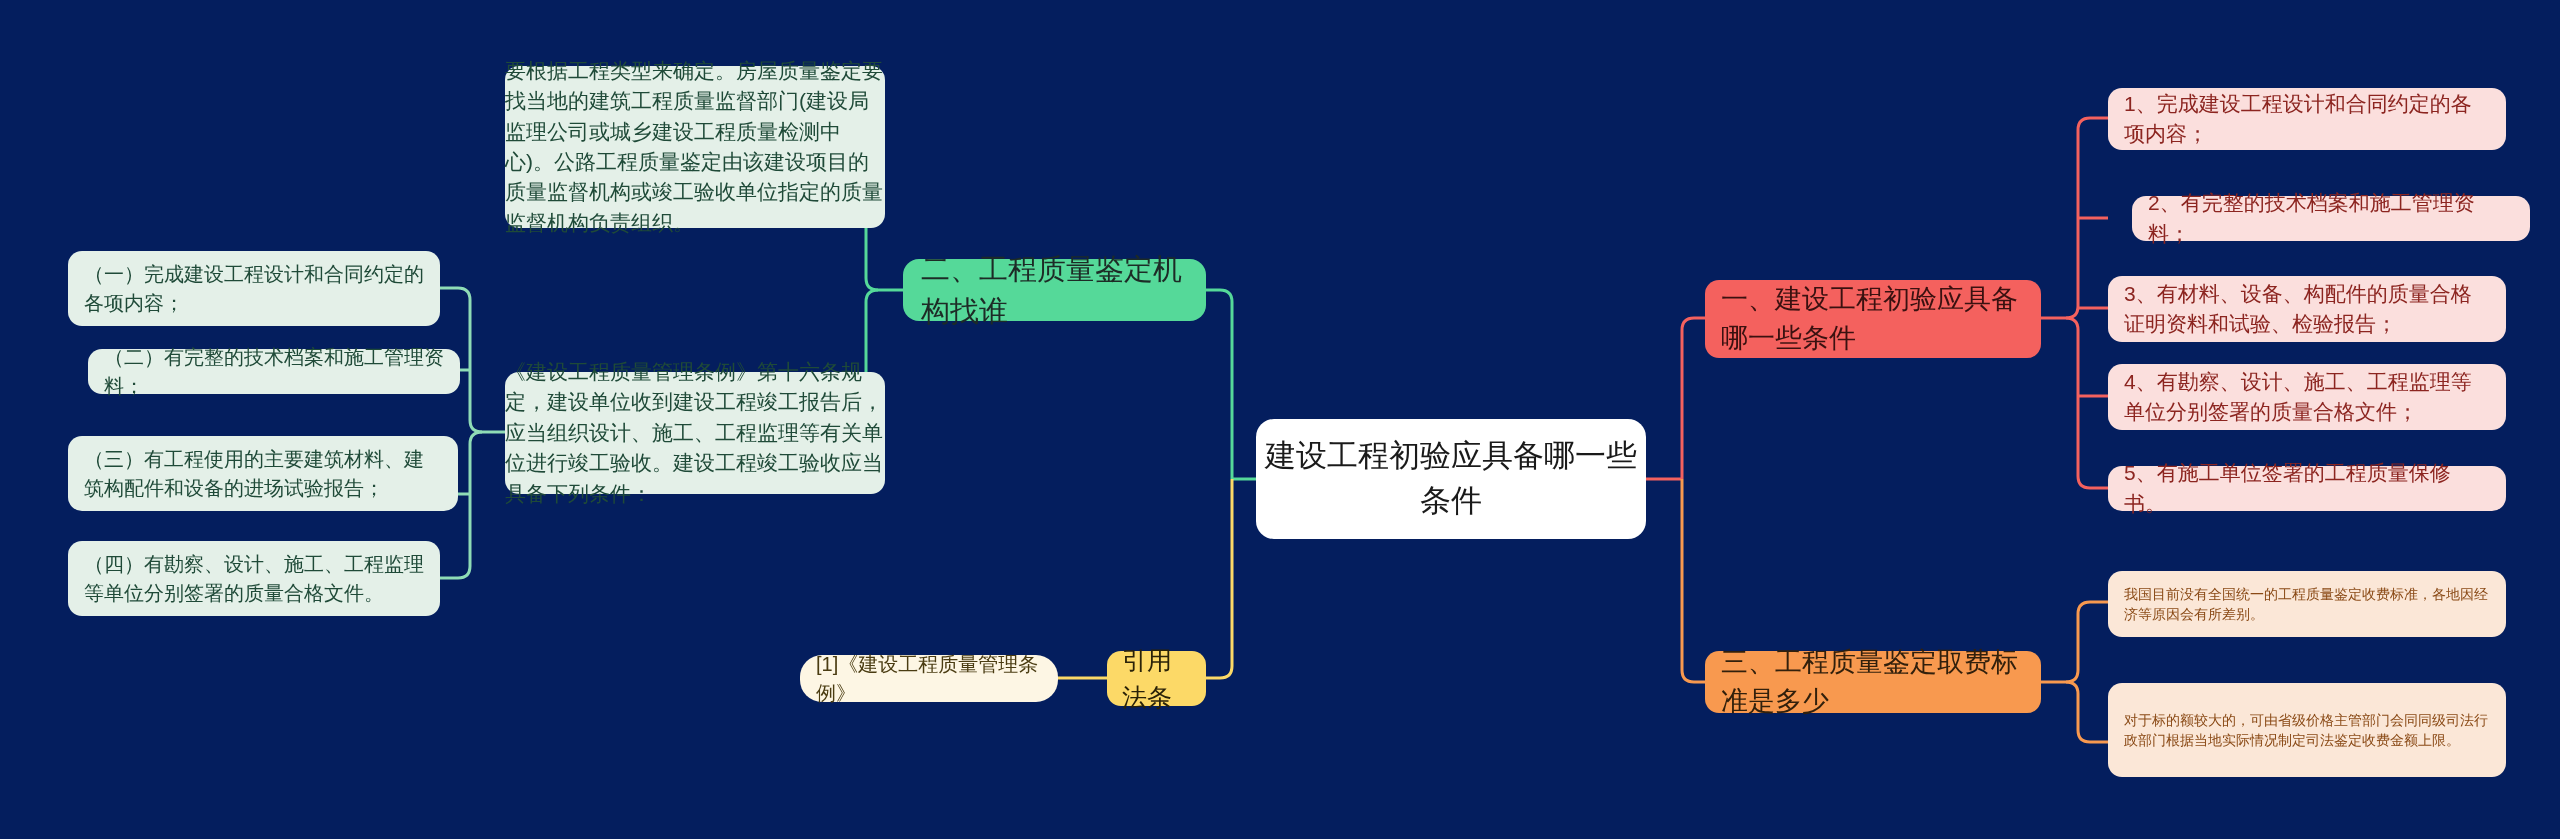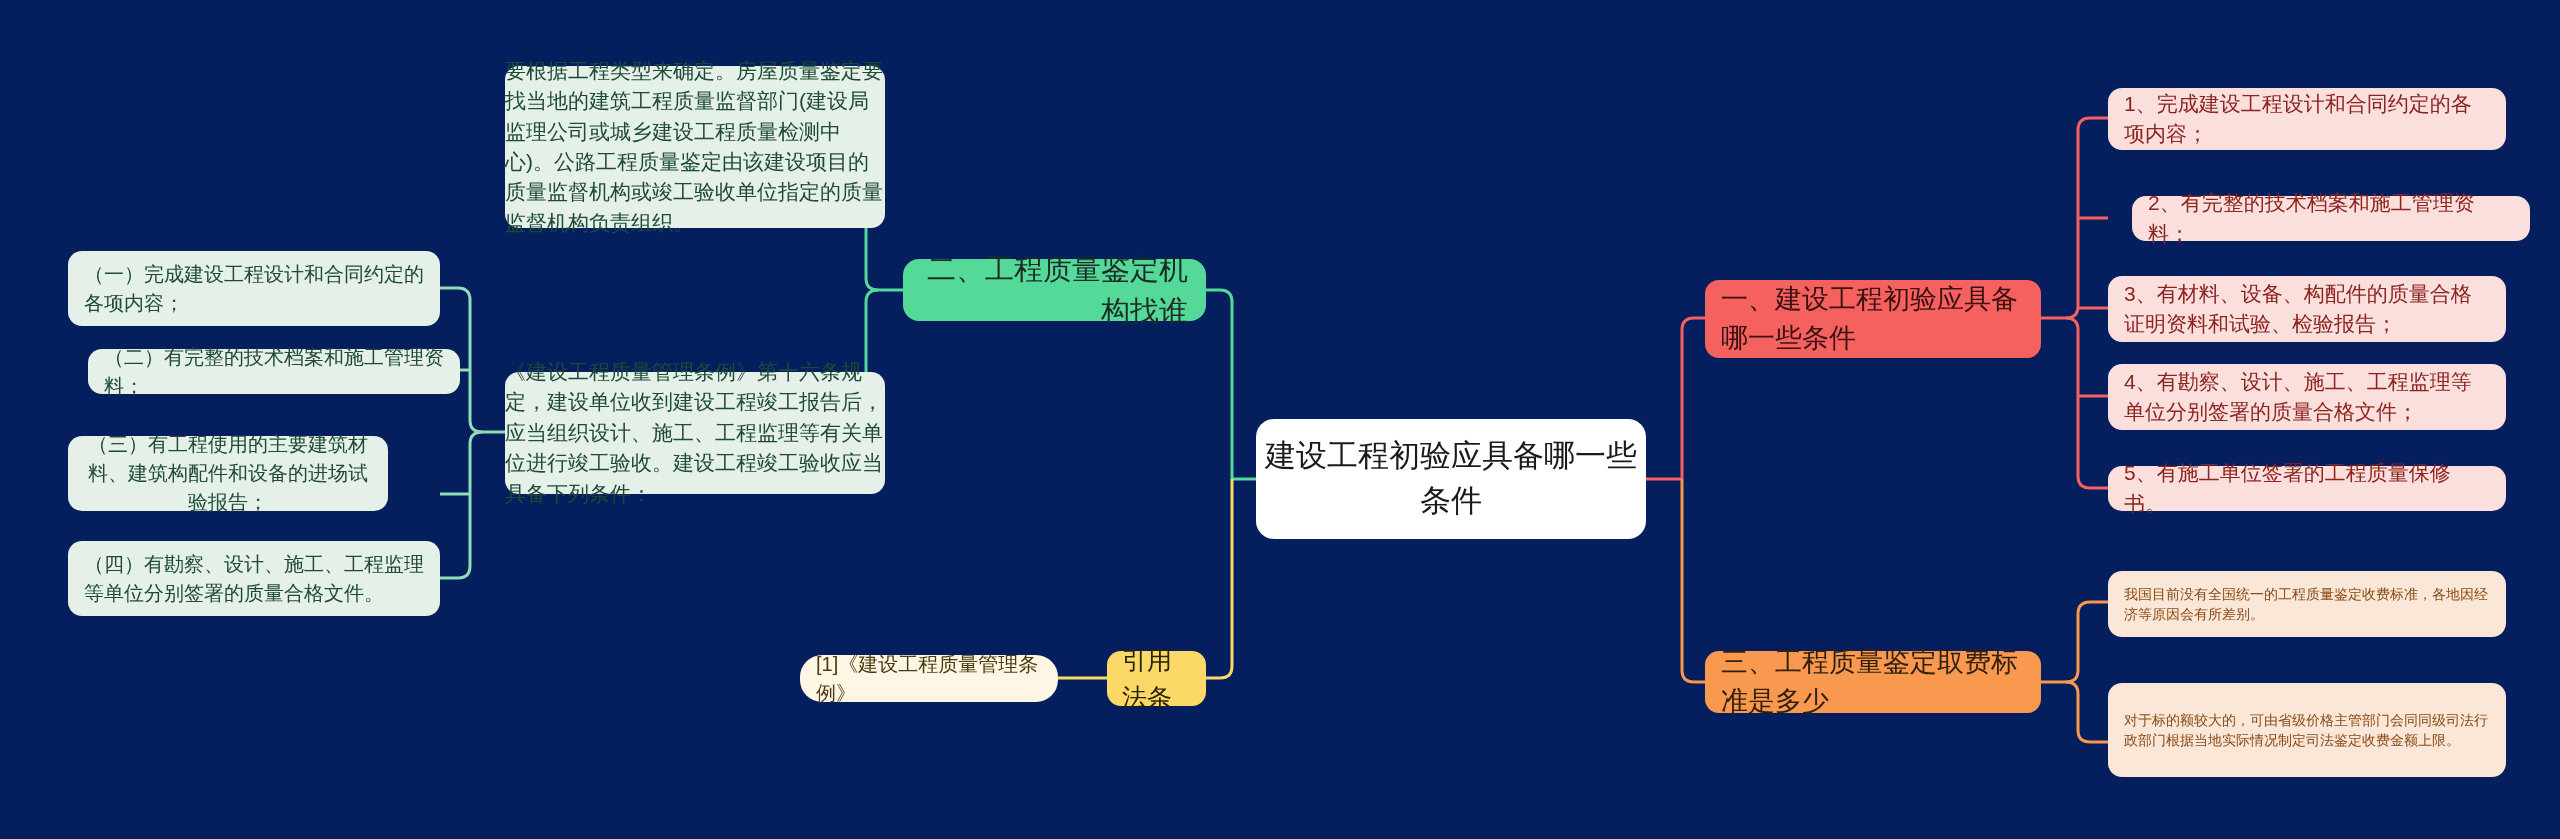--- a/index.html
+++ b/index.html
@@ -31,21 +31,20 @@
     justify-content:center;
   }
 
   
   .green-main{
     background:#55d999;
     color:#1d2b26;
     font-size:29px;
     padding:10px 18px;
     border-radius:16px;
-    text-align:right;
   }
   
   .green-leaf{
     background:#e4f0e8;
     color:#1f4a38;
     font-size:21px;
     padding:11px 0;
     border-radius:14px;
   }
   
@@ -180,21 +179,21 @@
   <div class="node green-leaf" style="left:505px;top:372px;width:380px;height:122px;">
     <span>《建设工程质量管理条例》第十六条规定，建设单位收到建设工程竣工报告后，应当组织设计、施工、工程监理等有关单位进行竣工验收。建设工程竣工验收应当具备下列条件：</span>
   </div>
 
   <div class="node green-sub" style="left:68px;top:251px;width:372px;height:75px;">
     <span>（一）完成建设工程设计和合同约定的各项内容；</span>
   </div>
   <div class="node green-sub" style="left:88px;top:349px;width:372px;height:45px;">
     <span>（二）有完整的技术档案和施工管理资料；</span>
   </div>
-  <div class="node green-sub" style="left:68px;top:436px;width:320px;height:75px;text-align:center;">
+  <div class="node green-sub" style="left:68px;top:436px;width:390px;height:75px;">
     <span>（三）有工程使用的主要建筑材料、建筑构配件和设备的进场试验报告；</span>
   </div>
   <div class="node green-sub" style="left:68px;top:541px;width:372px;height:75px;">
     <span>（四）有勘察、设计、施工、工程监理等单位分别签署的质量合格文件。</span>
   </div>
 
   <div class="node orange-main" style="left:1705px;top:651px;width:336px;height:62px;">
     <span>三、工程质量鉴定取费标准是多少</span>
   </div>
 

